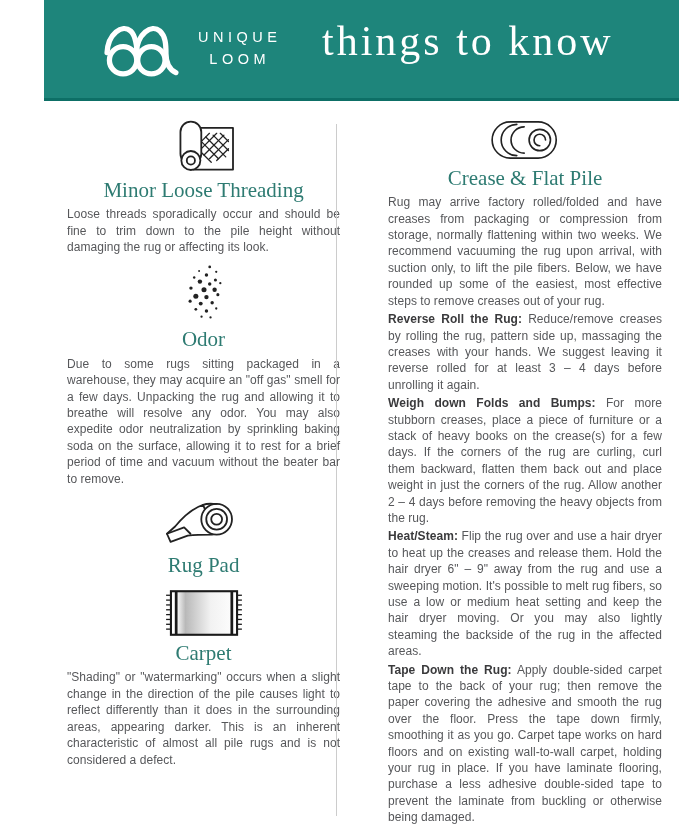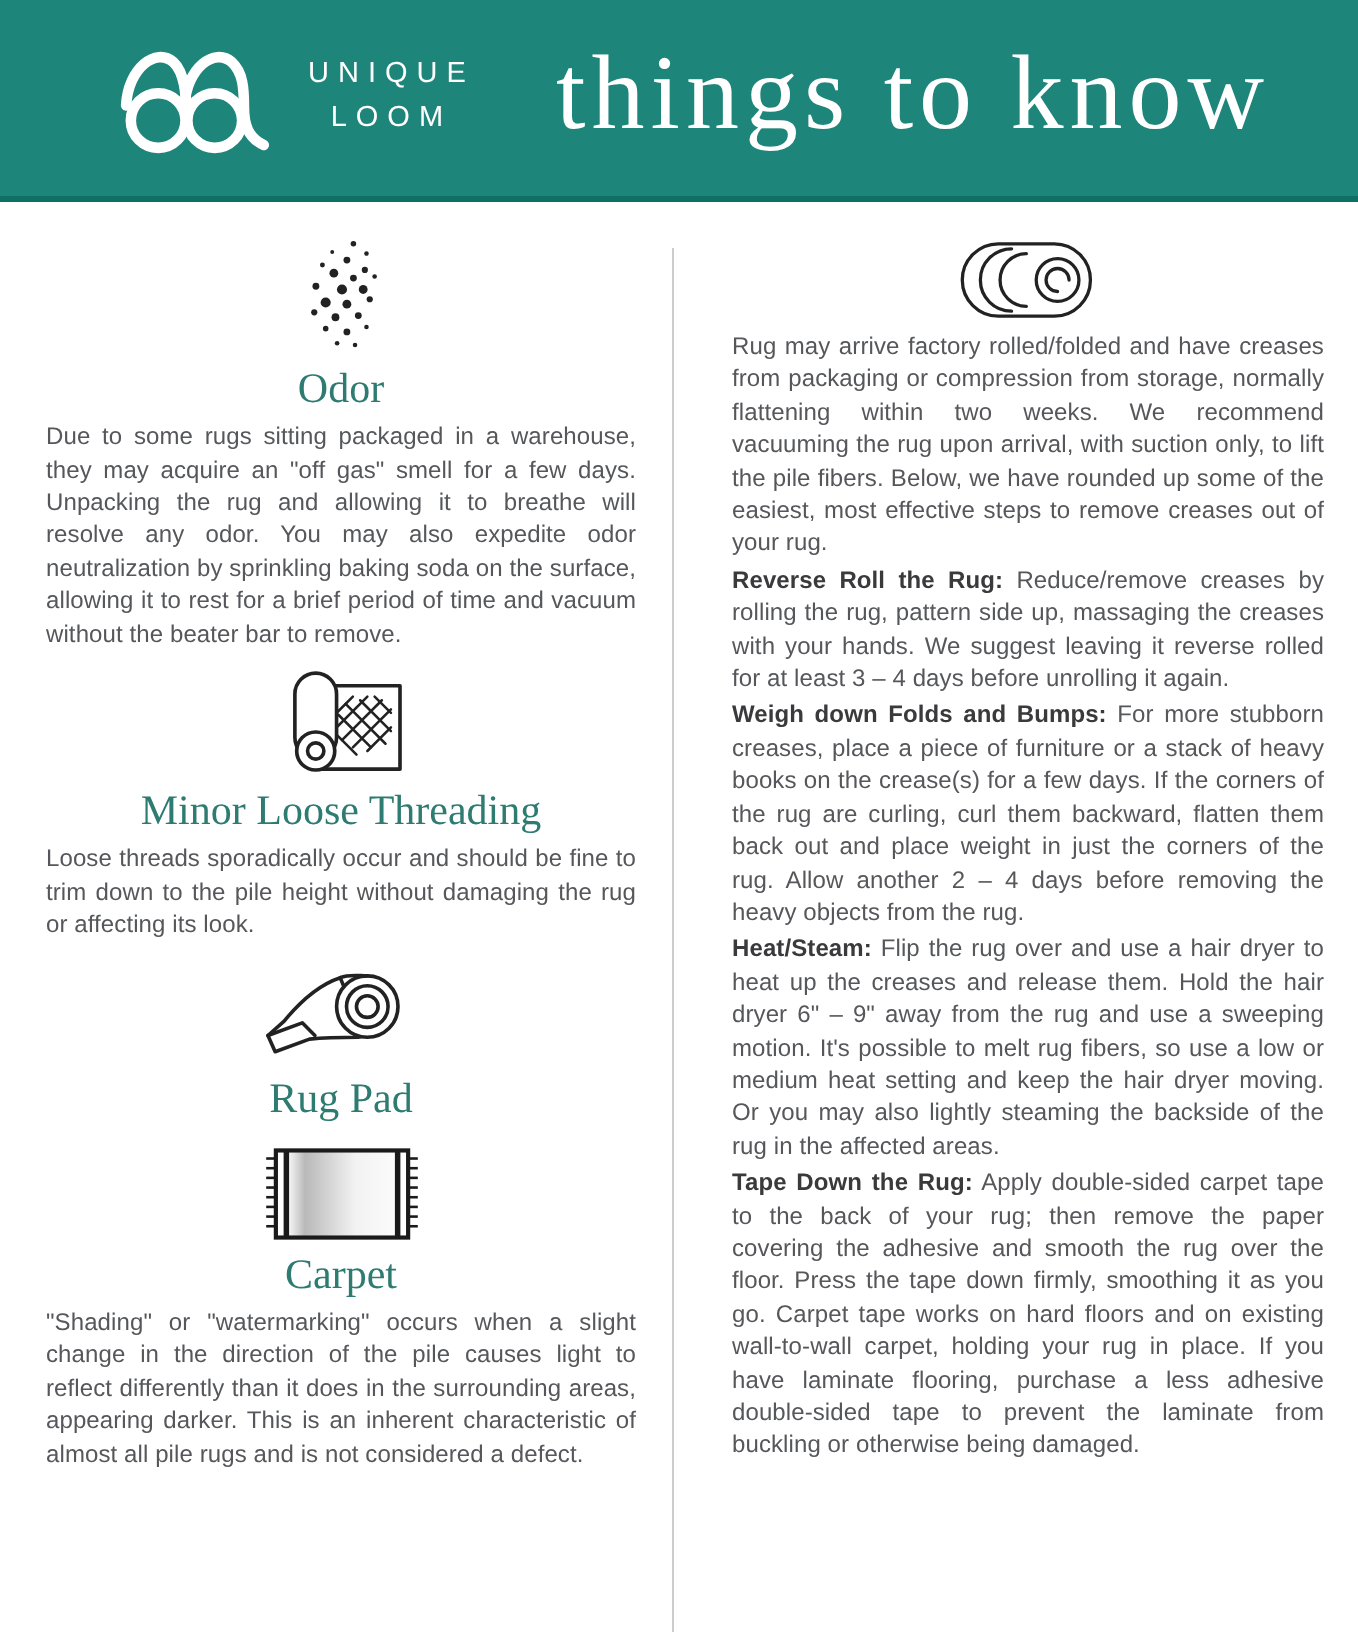--- a/index.html
+++ b/index.html
@@ -8,38 +8,38 @@
     --heading:#2E7B72;
     --body-text:#56575A;
     --lead-text:#3A3A3C;
     --divider:#CCCCCC;
     --icon-stroke:#222222;
   }
   *{box-sizing:border-box;margin:0;padding:0;}
   html,body{background:#ffffff;}
   .page{
     position:relative;width:679px;height:824px;background:#fff;
-    overflow:hidden;font-family:"Liberation Sans",sans-serif;
+    overflow:hidden;font-family:"Liberation Sans",sans-serif;padding-left:44px;
   }
   
   .topbar{
     position:relative;width:100%;height:101px;
     background:var(--header-bg);
     border-bottom:3px solid var(--header-edge);
   }
   .brand{position:absolute;left:54px;top:15px;display:flex;align-items:center;}
   .brand svg{display:block;}
   .brand-text{
     margin-left:14px;color:#ffffff;font-size:14.5px;letter-spacing:4.5px;
     line-height:1.55;text-align:center;font-weight:400;
   }
   .brand-text span{display:block;}
   .title{
     position:absolute;left:278px;top:17px;color:#ffffff;
-    font-family:"Liberation Serif",serif;font-size:53px;font-weight:500;
+    font-family:"Liberation Serif",serif;font-size:42px;font-weight:500;
     letter-spacing:3px;line-height:1.15;white-space:nowrap;
   }
   
   .content{display:flex;padding-top:9px;}
   .divider{
     position:absolute;left:336px;top:124px;bottom:8px;width:1px;
     background:var(--divider);
   }
   .col{display:flex;flex-direction:column;}
   .col-left{width:339px;padding:0 21px 0 23px;}
@@ -83,20 +83,45 @@
       </div>
     </div>
     <div class="title">things to know</div>
   </header>
 
   <div class="divider"></div>
 
   <main class="content">
 
     <section class="col col-left">
+
+      <div class="block">
+        <div class="icon-wrap">
+          <svg width="80" height="58" viewBox="0 0 84 64">
+            <rect class="icon-fillwhite" x="30" y="12" width="44" height="46"></rect>
+            <g class="icon-line-thin">
+              <path d="M40 28 L58 46"></path>
+                <path d="M44 22 L66 44"></path>
+                <path d="M52 20 L69 37"></path>
+                <path d="M60 18 L69 27"></path>
+              <path d="M38 38 L50 50"></path>
+              <path d="M64 20 L42 42"></path>
+                <path d="M69 25 L48 46"></path>
+                <path d="M69 35 L56 48"></path>
+              <path d="M56 18 L38 36"></path>
+                <path d="M48 18 L38 28"></path>
+            </g>
+            <rect class="icon-fillwhite" x="16" y="5" width="23" height="47" rx="11.5"></rect>
+            <circle class="icon-fillwhite" cx="27.5" cy="48" r="10.5"></circle>
+            <circle class="icon-line" cx="27.5" cy="48" r="4.5"></circle>
+          </svg>
+        </div>
+        <h2>Minor Loose Threading</h2>
+        <p class="body">Loose threads sporadically occur and should be fine to trim down to the pile height without damaging the rug or affecting its look.</p>
+      </div>
 
       <div class="block">
         <div class="icon-wrap">
           <svg width="58" height="62" viewBox="0 0 60 76">
             <g fill="#222222">
               <circle cx="37" cy="6" r="1.7"></circle>
                 <circle cx="24" cy="11" r="1.2"></circle>
                 <circle cx="45" cy="12" r="1.4"></circle>
               <circle cx="33" cy="16" r="2.1"></circle>
                 <circle cx="18" cy="19" r="1.5"></circle>
@@ -116,45 +141,20 @@
               <circle cx="20" cy="58" r="1.7"></circle>
                 <circle cx="33" cy="60" r="2.1"></circle>
                 <circle cx="45" cy="57" r="1.4"></circle>
               <circle cx="27" cy="67" r="1.4"></circle>
                 <circle cx="38" cy="68" r="1.4"></circle>
             </g>
           </svg>
         </div>
         <h2>Odor</h2>
         <p class="body">Due to some rugs sitting packaged in a warehouse, they may acquire an "off gas" smell for a few days. Unpacking the rug and allowing it to breathe will resolve any odor. You may also expedite odor neutralization by sprinkling baking soda on the surface, allowing it to rest for a brief period of time and vacuum without the beater bar to remove.</p>
-      </div>
-
-      <div class="block">
-        <div class="icon-wrap">
-          <svg width="80" height="58" viewBox="0 0 84 64">
-            <rect class="icon-fillwhite" x="30" y="12" width="44" height="46"></rect>
-            <g class="icon-line-thin">
-              <path d="M40 28 L58 46"></path>
-                <path d="M44 22 L66 44"></path>
-                <path d="M52 20 L69 37"></path>
-                <path d="M60 18 L69 27"></path>
-              <path d="M38 38 L50 50"></path>
-              <path d="M64 20 L42 42"></path>
-                <path d="M69 25 L48 46"></path>
-                <path d="M69 35 L56 48"></path>
-              <path d="M56 18 L38 36"></path>
-                <path d="M48 18 L38 28"></path>
-            </g>
-            <rect class="icon-fillwhite" x="16" y="5" width="23" height="47" rx="11.5"></rect>
-            <circle class="icon-fillwhite" cx="27.5" cy="48" r="10.5"></circle>
-            <circle class="icon-line" cx="27.5" cy="48" r="4.5"></circle>
-          </svg>
-        </div>
-        <h2>Minor Loose Threading</h2>
-        <p class="body">Loose threads sporadically occur and should be fine to trim down to the pile height without damaging the rug or affecting its look.</p>
       </div>
 
       <div class="block">
         <div class="icon-wrap">
           <svg width="92" height="56" viewBox="0 0 96 62">
             <path class="icon-fillwhite" d="M 47 12 C 35 16, 25 25, 16 36 L 7 44 L 11 53 L 30 46 C 40 45, 50 45, 57 45 L 60 44 Z"></path>
             <path class="icon-line" d="M 7 44 L 26 37 L 33 44"></path>
             <circle class="icon-fillwhite" cx="62" cy="28" r="17"></circle>
             <circle class="icon-line" cx="62" cy="28" r="11.5"></circle>
             <circle class="icon-line" cx="62" cy="28" r="6"></circle>
@@ -209,20 +209,21 @@
       <div class="block">
         <div class="icon-wrap">
           <svg width="92" height="46" viewBox="0 0 96 56">
             <path class="icon-fillwhite" d="M 30 6 L 64 6 A 22 22 0 0 1 64 50 L 30 50 A 22 22 0 0 1 30 6 Z"></path>
             <path class="icon-line" d="M 38 9 A 19 19 0 0 0 38 47"></path>
             <path class="icon-line" d="M 47 12 A 15.5 15.5 0 0 0 47 44"></path>
             <circle class="icon-line" cx="66" cy="28" r="13"></circle>
             <path class="icon-line" d="M 73 28 a 7 7 0 1 0 -7 7"></path>
           </svg>
         </div>
+        <h2>Crease &amp; Flat Pile</h2>
         <p class="body">Rug may arrive factory rolled/folded and have creases from packaging or compression from storage, normally flattening within two weeks. We recommend vacuuming the rug upon arrival, with suction only, to lift the pile fibers. Below, we have rounded up some of the easiest, most effective steps to remove creases out of your rug.</p>
 
         <p class="body tip"><strong>Reverse Roll the Rug:</strong> <span>Reduce/remove creases by rolling the rug, pattern side up, massaging the creases with your hands. We suggest leaving it reverse rolled for at least 3 – 4 days before unrolling it again.</span></p>
 
         <p class="body tip"><strong>Weigh down Folds and Bumps:</strong> <span>For more stubborn creases, place a piece of furniture or a stack of heavy books on the crease(s) for a few days. If the corners of the rug are curling, curl them backward, flatten them back out and place weight in just the corners of the rug. Allow another 2 – 4 days before removing the heavy objects from the rug.</span></p>
 
         <p class="body tip"><strong>Heat/Steam:</strong> <span>Flip the rug over and use a hair dryer to heat up the creases and release them. Hold the hair dryer 6" – 9" away from the rug and use a sweeping motion. It's possible to melt rug fibers, so use a low or medium heat setting and keep the hair dryer moving. Or you may also lightly steaming the backside of the rug in the affected areas.</span></p>
 
         <p class="body tip"><strong>Tape Down the Rug:</strong> <span>Apply double-sided carpet tape to the back of your rug; then remove the paper covering the adhesive and smooth the rug over the floor. Press the tape down firmly, smoothing it as you go. Carpet tape works on hard floors and on existing wall-to-wall carpet, holding your rug in place. If you have laminate flooring, purchase a less adhesive double-sided tape to prevent the laminate from buckling or otherwise being damaged.</span></p>
       </div>

